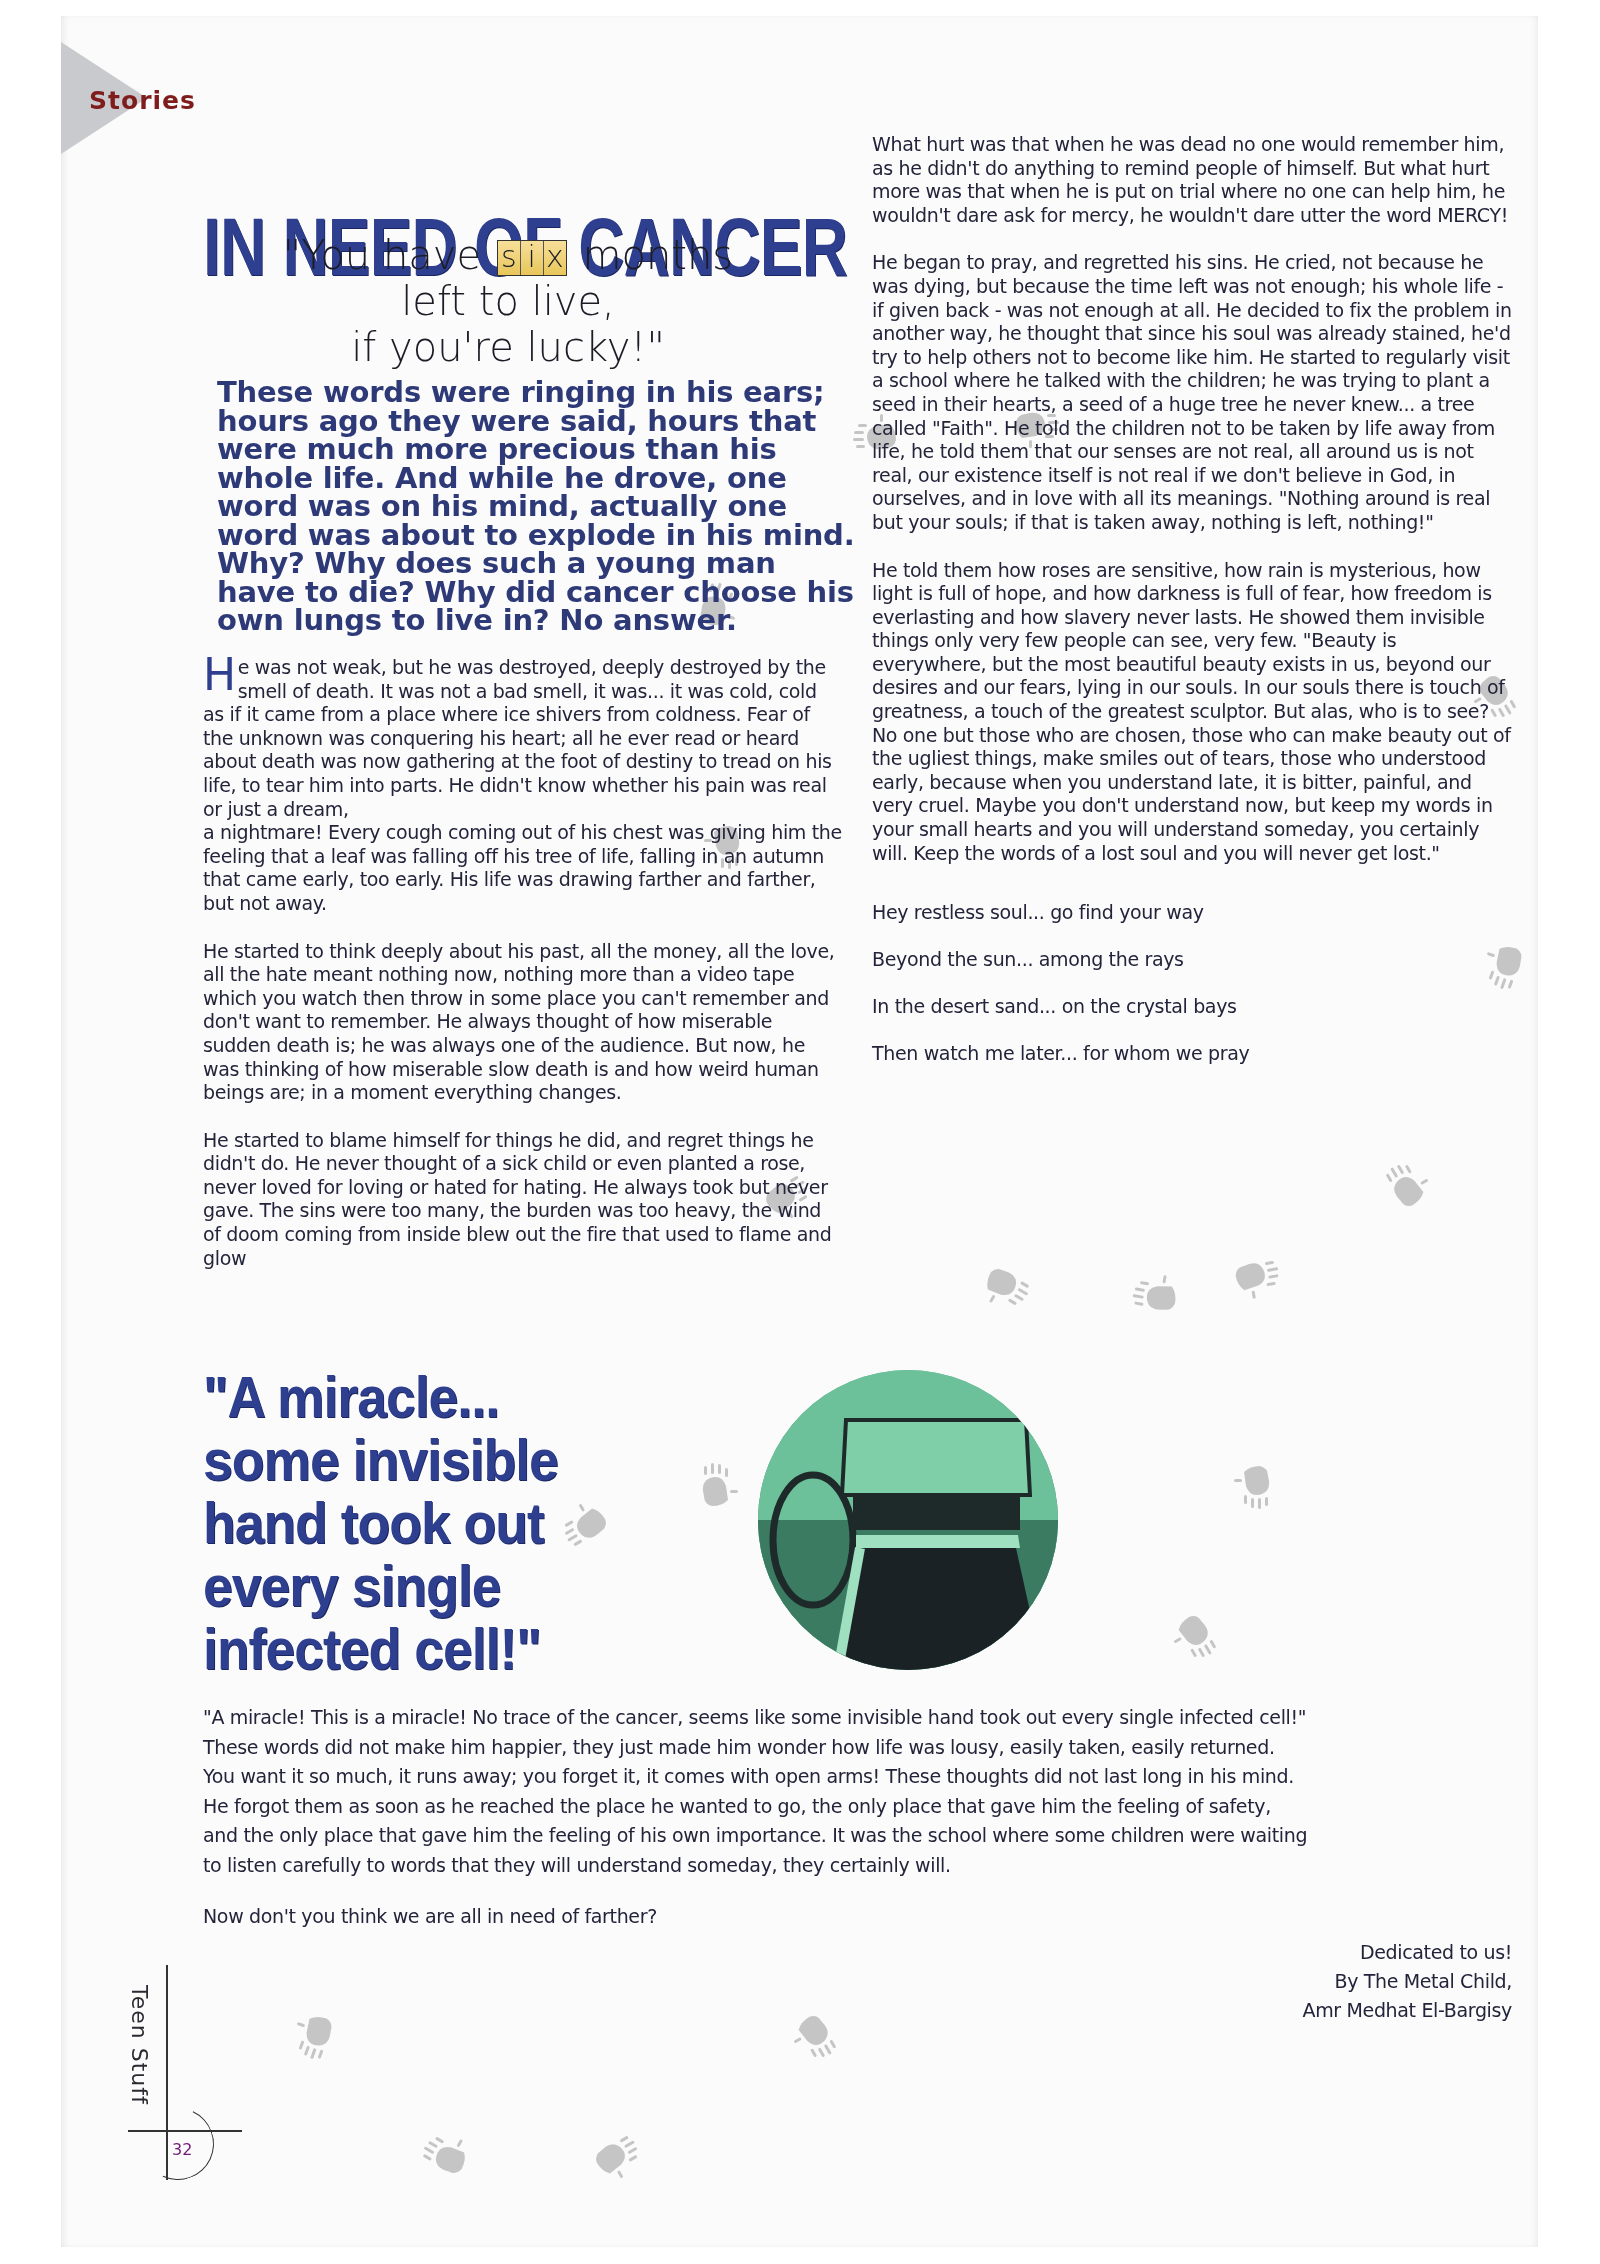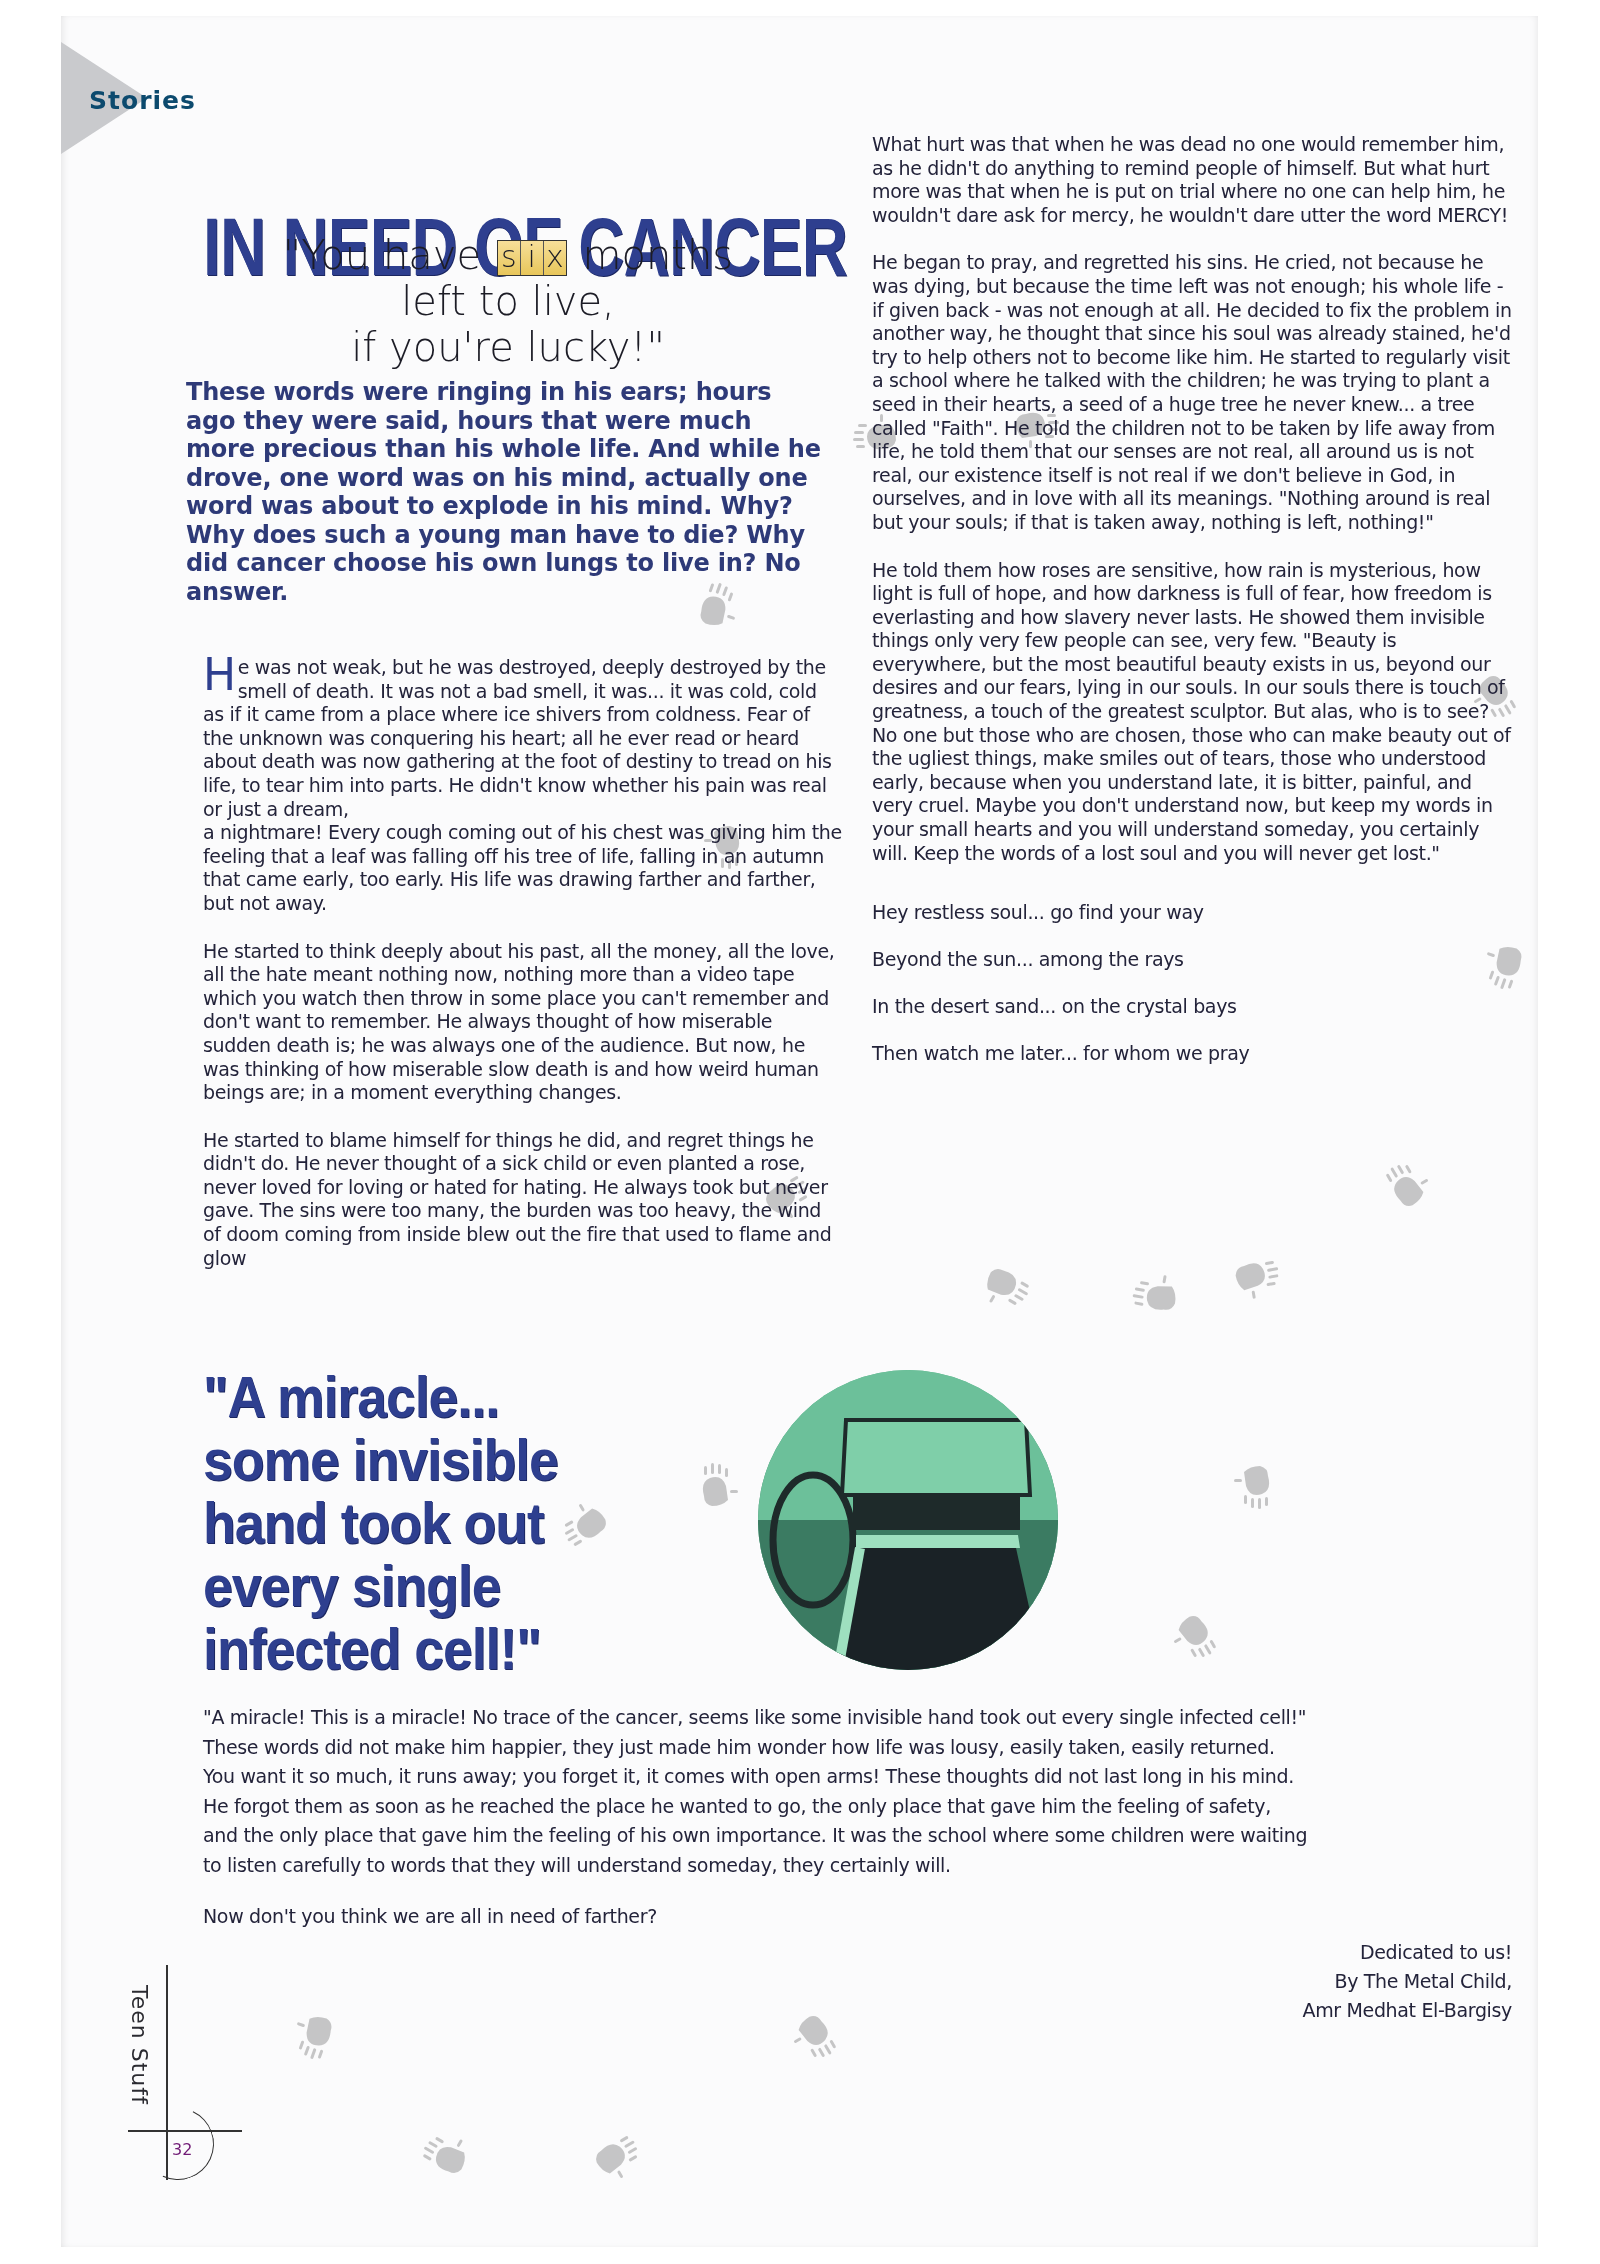--- a/index.html
+++ b/index.html
@@ -9,38 +9,38 @@
     background: #fbfbfc;
     box-shadow: inset 6px 0 10px -6px rgba(0,0,0,0.12), inset -4px 0 8px -4px rgba(0,0,0,0.10);
   }
   .corner-triangle {
     position: absolute; left: 61px; top: 42px; width: 0; height: 0;
     border-top: 56px solid transparent; border-bottom: 56px solid transparent;
     border-left: 86px solid #c9cacd;
   }
   .section-label {
     position: absolute; left: 89px; top: 86px; font-family: "DejaVu Sans", sans-serif;
-    font-weight: bold; font-size: 25px; letter-spacing: 1px; color: #0c4a6e;
+    font-weight: bold; font-size: 25px; letter-spacing: 1px; color: #7f1d1d;
   }
   .title {
     position: absolute; left: 203px; top: 145px; font-family: "Liberation Sans", sans-serif;
     font-weight: bold; font-size: 82px; color: #2e3f8f; letter-spacing: -1px;
     transform: scaleX(0.78); transform-origin: left top; white-space: nowrap;
     text-shadow: 1px 1px 0 #1b2660;
   }
   .subquote {
     position: absolute; left: 203px; top: 232px; width: 610px; text-align: center;
     font-family: "DejaVu Sans", sans-serif; font-weight: 200; font-size: 40px; line-height: 46px; color: #1c1c26;
   }
   .subquote .six-box { display: inline-flex; border: 1.5px solid #333; vertical-align: middle; height: 34px; margin: 0 3px; }
   .subquote .six-box span { display: inline-block; width: 22px; text-align: center; font-size: 30px; line-height: 32px; background: linear-gradient(#f7df99, #e8c65a); border-right: 1.5px solid #555; }
   .subquote .six-box span:last-child { border-right: none; }
   .intro {
-    position: absolute; left: 186px; top: 378px; width: 640px; font-family: "DejaVu Sans", sans-serif;
-    font-weight: bold; font-size: 24px; line-height: 28.5px; color: #2e3a78; letter-spacing: -0.2px;
+    position: absolute; left: 217px; top: 378px; width: 640px; font-family: "DejaVu Sans", sans-serif;
+    font-weight: bold; font-size: 29px; line-height: 28.5px; color: #2e3a78; letter-spacing: -0.2px;
   }
   .body-text {
     font-family: "DejaVu Sans", sans-serif; font-size: 19px; line-height: 23.6px; color: #23233a; letter-spacing: -0.35px;
   }
   .col-left { position: absolute; left: 203px; top: 656px; width: 640px; }
   .col-right { position: absolute; left: 872px; top: 133px; width: 640px; }
   .para { margin: 0 0 24px 0; white-space: pre-line; }
   .dropcap { font-size: 44px; line-height: 30px; color: #2e3f8f; font-weight: normal; float: left; margin: 4px 2px 0 0; }
   .poem { margin: 0; white-space: pre-line; }
   .pullquote {

